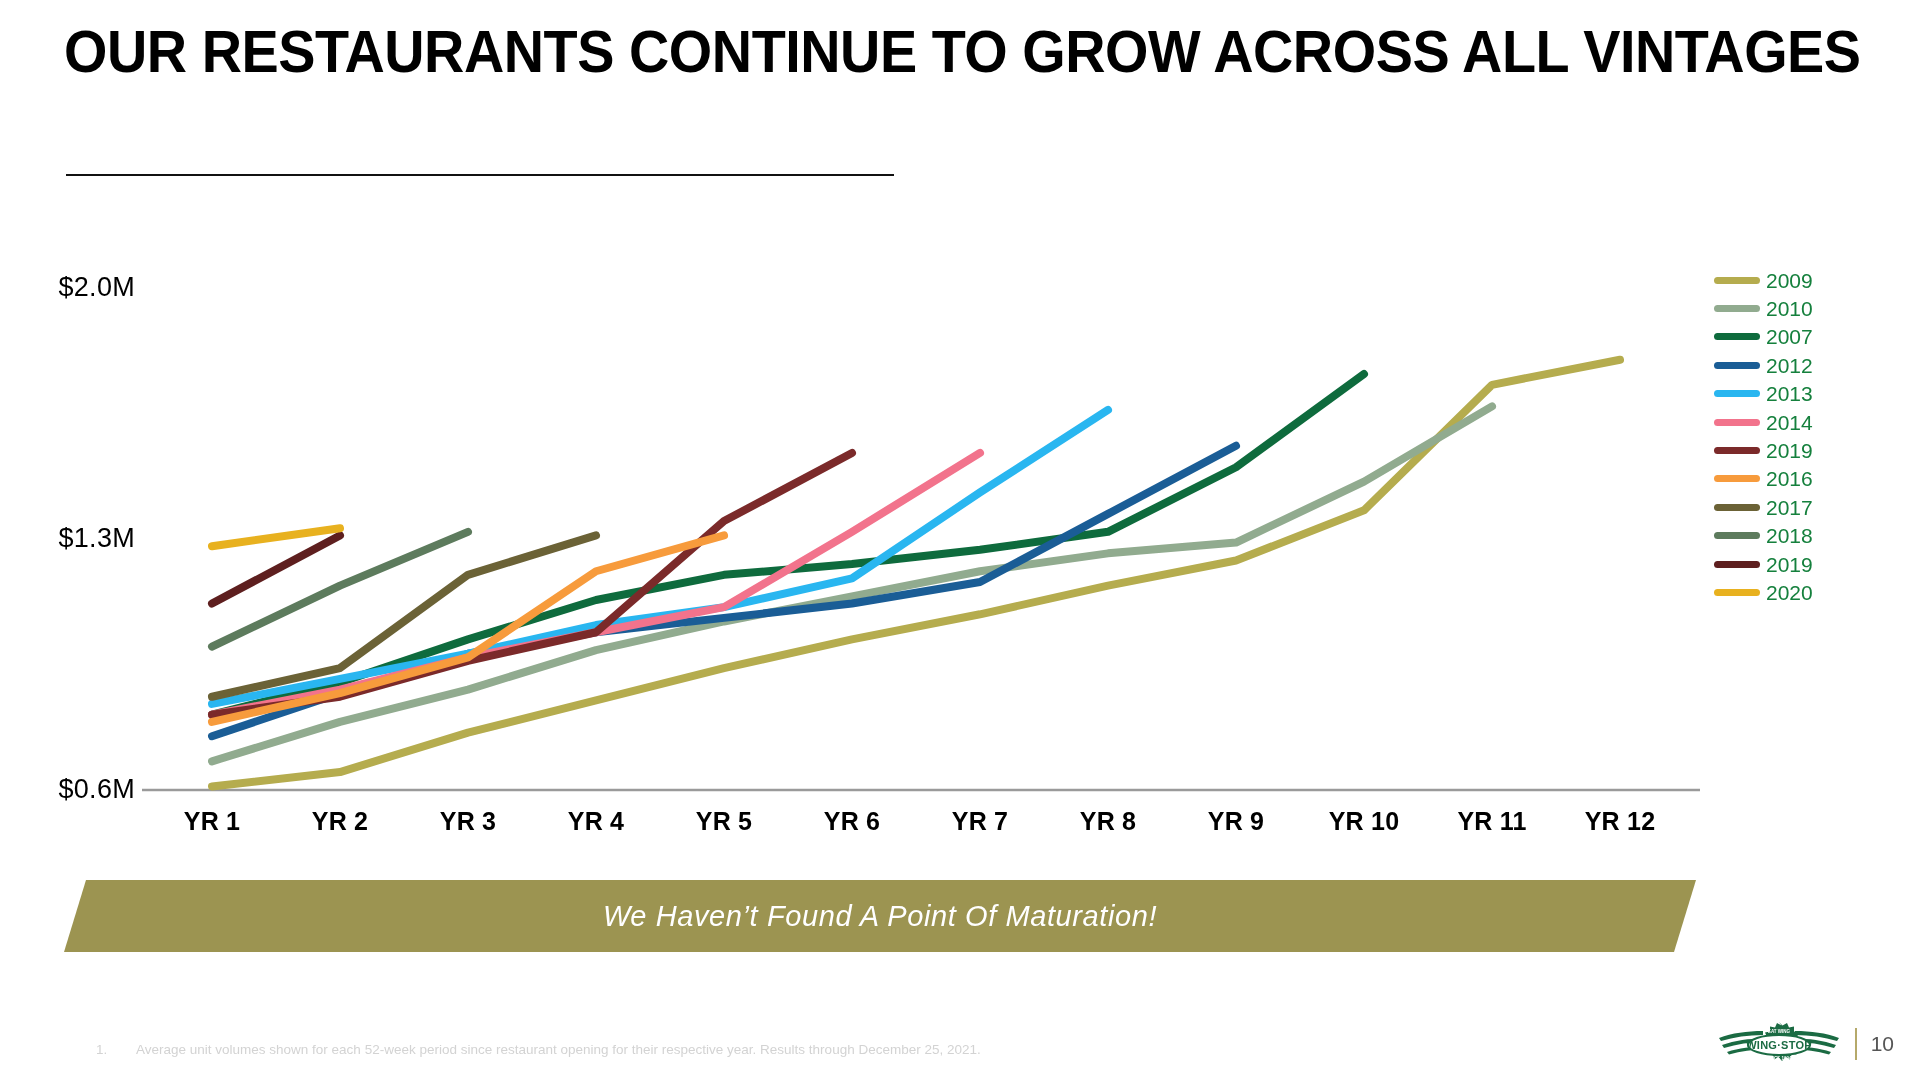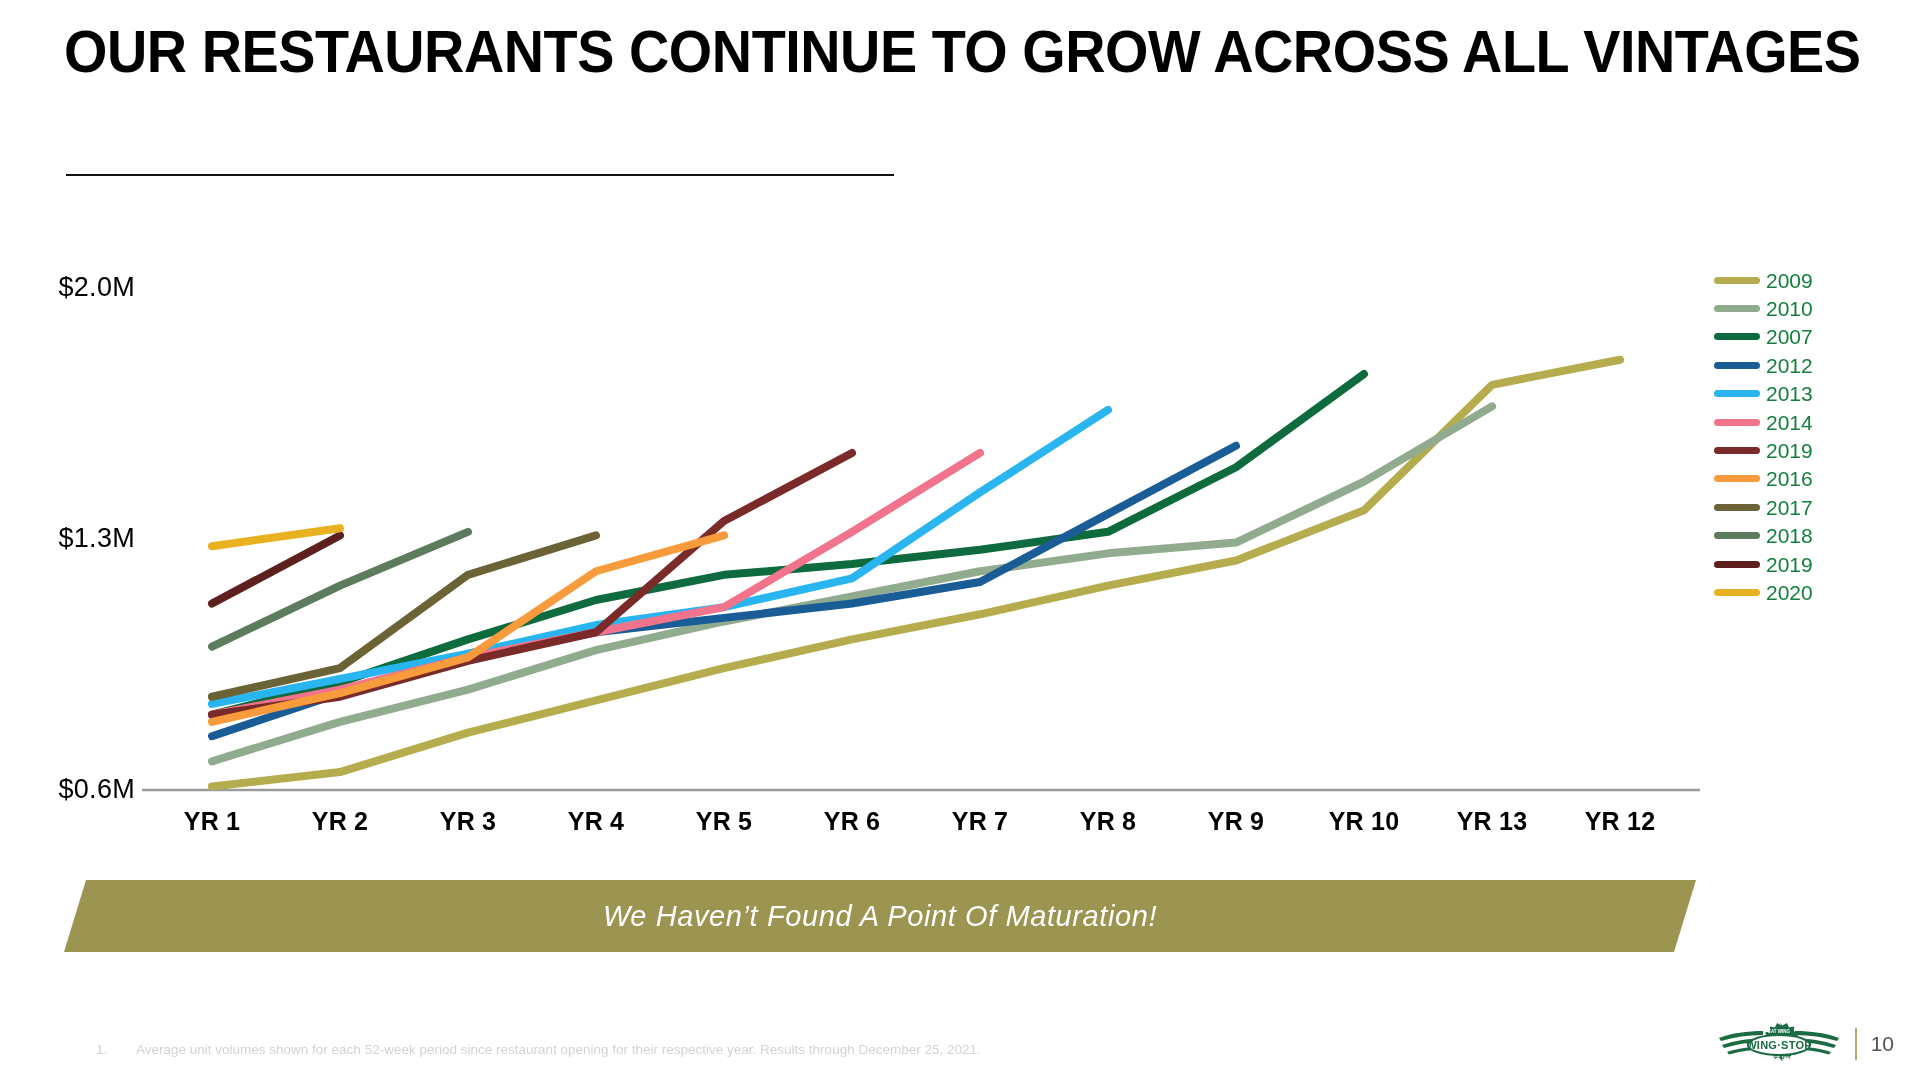--- a/index.html
+++ b/index.html
@@ -118,21 +118,21 @@
         <div class="xlabel" style="left: 152px; top: 572px;">YR 1</div>
         <div class="xlabel" style="left: 280px; top: 572px;">YR 2</div>
         <div class="xlabel" style="left: 408px; top: 572px;">YR 3</div>
         <div class="xlabel" style="left: 536px; top: 572px;">YR 4</div>
         <div class="xlabel" style="left: 664px; top: 572px;">YR 5</div>
         <div class="xlabel" style="left: 792px; top: 572px;">YR 6</div>
         <div class="xlabel" style="left: 920px; top: 572px;">YR 7</div>
         <div class="xlabel" style="left: 1048px; top: 572px;">YR 8</div>
         <div class="xlabel" style="left: 1176px; top: 572px;">YR 9</div>
         <div class="xlabel" style="left: 1304px; top: 572px;">YR 10</div>
-        <div class="xlabel" style="left: 1432px; top: 572px;">YR 13</div>
+        <div class="xlabel" style="left: 1432px; top: 572px;">YR 11</div>
         <div class="xlabel" style="left: 1560px; top: 572px;">YR 12</div>
       </div>
   </div>
 
   <div id="legend">
       <div class="legend-row">
         <span class="legend-swatch" style="background: rgb(181, 172, 78);"></span>
         <span class="legend-label">2009</span>
       </div>
       <div class="legend-row">

